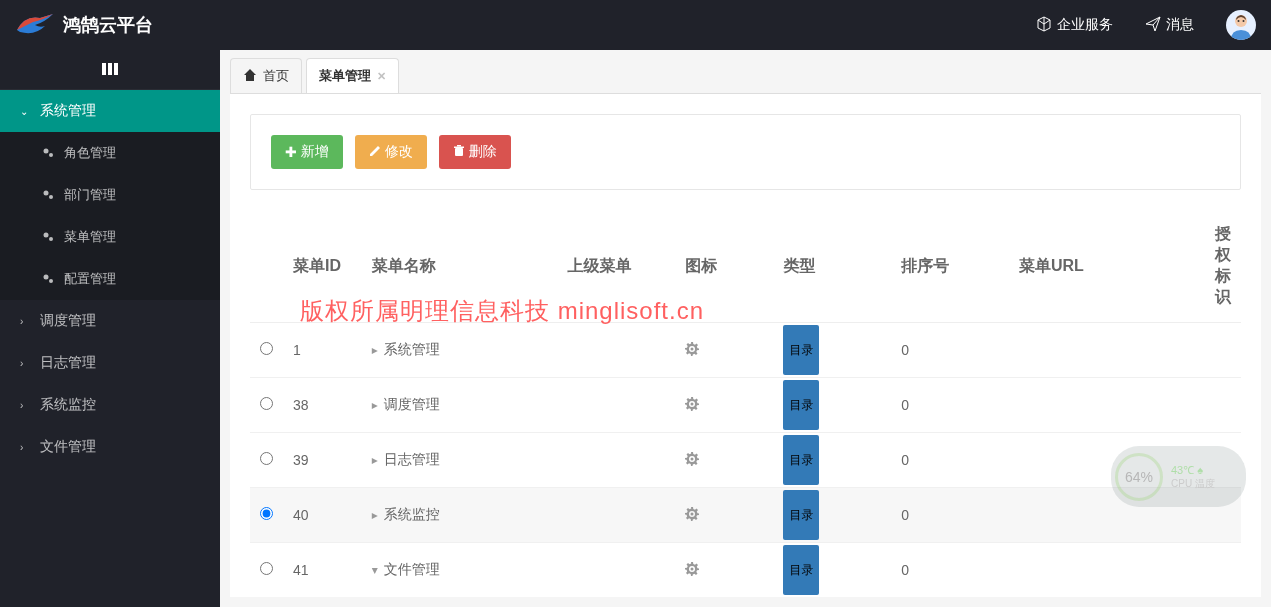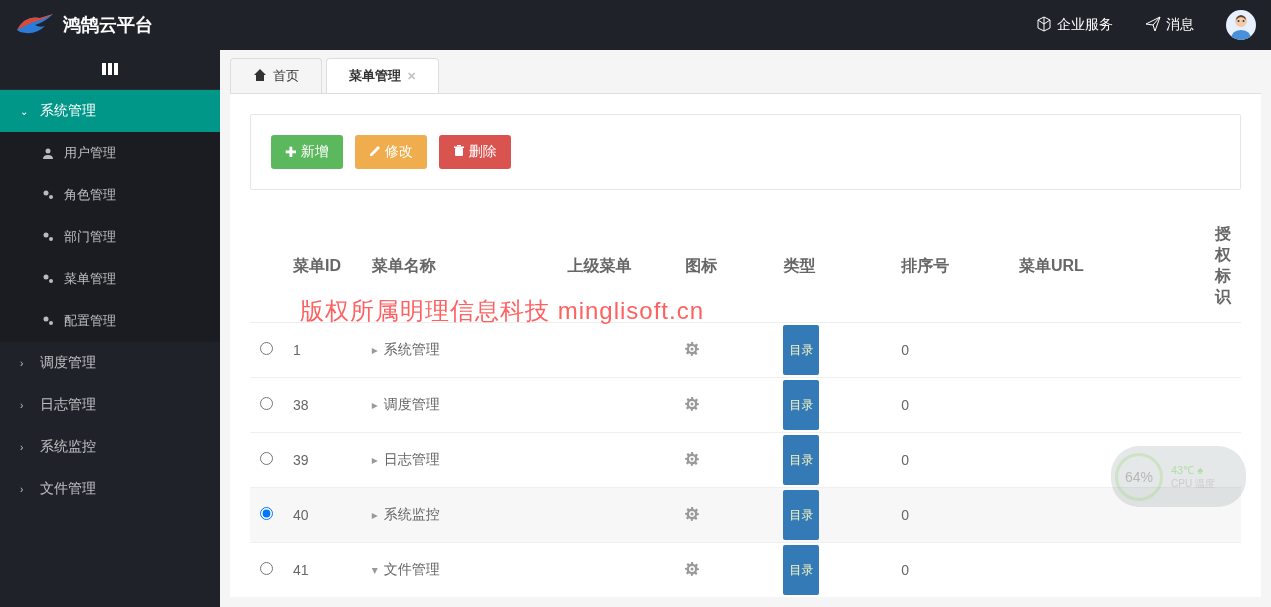--- a/index.html
+++ b/index.html
@@ -21,21 +21,21 @@
 .menu-item.open { background: #009688; color: #fff; }
 .menu-item.open .caret { transform: rotate(0deg); }
 .caret { font-size: 10px; width: 12px; display: inline-block; }
 .submenu { background: #1a1c22; }
 .submenu .menu-item { padding-left: 40px; font-size: 13px; color: rgba(255,255,255,0.7); }
 .mi-icon { width: 16px; display: inline-flex; justify-content: center; }
 
 
 .main { position: absolute; top: 50px; left: 220px; right: 0; bottom: 0; background: #f5f5f5; display: flex; flex-direction: column; }
 .tabbar { background: #f5f5f5; padding: 8px 10px 0 10px; display: flex; gap: 4px; }
-.tab { padding: 8px 22px; background: #f5f5f5; border: 1px solid #ddd; border-bottom: none; border-radius: 4px 4px 0 0; cursor: pointer; display: flex; align-items: center; gap: 6px; font-size: 13px; color: #333; justify-content: center; }
+.tab { padding: 8px 12px; background: #f5f5f5; border: 1px solid #ddd; border-bottom: none; border-radius: 4px 4px 0 0; cursor: pointer; display: flex; align-items: center; gap: 6px; font-size: 13px; color: #333; justify-content: center; }
 .tab.active { background: #fff; font-weight: bold; }
 .tab .close-x { color: #c2c2c2; font-size: 11px; }
 
 .content { flex: 1; background: #fff; border-top: 1px solid #ddd; margin: 0 10px 10px 10px; padding: 0; overflow: hidden; position: relative; }
 .content-inner { position: absolute; inset: 0; overflow-y: auto; padding: 0 20px 20px 20px; }
 
 .toolbar-panel { border: 1px solid #e6e6e6; border-radius: 2px; padding: 20px; margin-top: 20px; display: flex; gap: 12px; }
 .btn { padding: 8px 14px; border-radius: 3px; color: #fff; border: none; cursor: pointer; display: inline-flex; align-items: center; gap: 4px; font-size: 14px; }
 .btn-add { background: #5cb85c; }
 .btn-edit { background: #f0ad4e; }
@@ -47,21 +47,21 @@
 .table tr.sel td { background: #f7f7f7; }
 .radio-cell { width: 30px; }
 .id-cell { width: 80px; }
 .name-cell { width: 200px; }
 .parent-cell { width: 120px; }
 .icon-cell { width: 100px; }
 .type-cell { width: 120px; }
 .order-cell { width: 120px; }
 .url-cell { width: 200px; }
 .expand-caret { color: #999; margin-right: 6px; cursor: pointer; font-size: 12px; }
-.badge-dir { background: #337ab7; color: #fef9c3; padding: 18px 6px; border-radius: 2px; font-size: 12px; }
+.badge-dir { background: #337ab7; color: #000000; padding: 18px 6px; border-radius: 2px; font-size: 12px; }
 .gear { color: #999; }
 
 
 .watermark { position: absolute; top: 295px; left: 300px; color: #ff6060; font-size: 24px; font-family: Liberation Sans, sans-serif; pointer-events: none; z-index: 50; letter-spacing: 1px; }
 
 
 .cpu-widget { position: absolute; right: 25px; bottom: 100px; width: 135px; height: 61px; background: rgba(80,100,100,0.25); border-radius: 28px; display: flex; align-items: center; padding: 4px; gap: 8px; opacity: 0.6; z-index: 40; }
 .cpu-circle { width: 48px; height: 48px; border-radius: 50%; border: 3px solid rgba(150,200,120,0.6); display: flex; align-items: center; justify-content: center; color: #888; font-size: 14px; }
 .cpu-temp { font-size: 11px; color: #7bc96f; }
 .cpu-lbl { font-size: 10px; color: #aaa; }
@@ -114,29 +114,20 @@
           <rect width="4" height="12" fill="#fff"></rect>
           <rect x="6" width="4" height="12" fill="#fff"></rect>
           <rect x="12" width="4" height="12" fill="#fff"></rect>
         </svg></span>
   </div>
   <div class="menu-item open">
     <span class="caret">⌄</span>
     <span>系统管理</span>
   </div>
   <div class="submenu">
-    <div class="menu-item">
-      <span class="mi-icon">
-          <svg width="12" height="12" viewBox="0 0 12 12" fill="currentColor">
-            <circle cx="6" cy="4" r="2.5"></circle>
-            <path d="M1 12 Q1 8 6 8 Q11 8 11 12 Z"></path>
-          </svg>
-        </span>
-      <span>用户管理</span>
-    </div>
     <div class="menu-item">
       <span class="mi-icon">
           <svg width="12" height="12" viewBox="0 0 12 12" fill="currentColor">
             <circle cx="4" cy="4" r="2.5"></circle>
             <circle cx="9" cy="8" r="2"></circle>
           </svg>
         </span>
       <span>角色管理</span>
     </div>
     <div class="menu-item">

